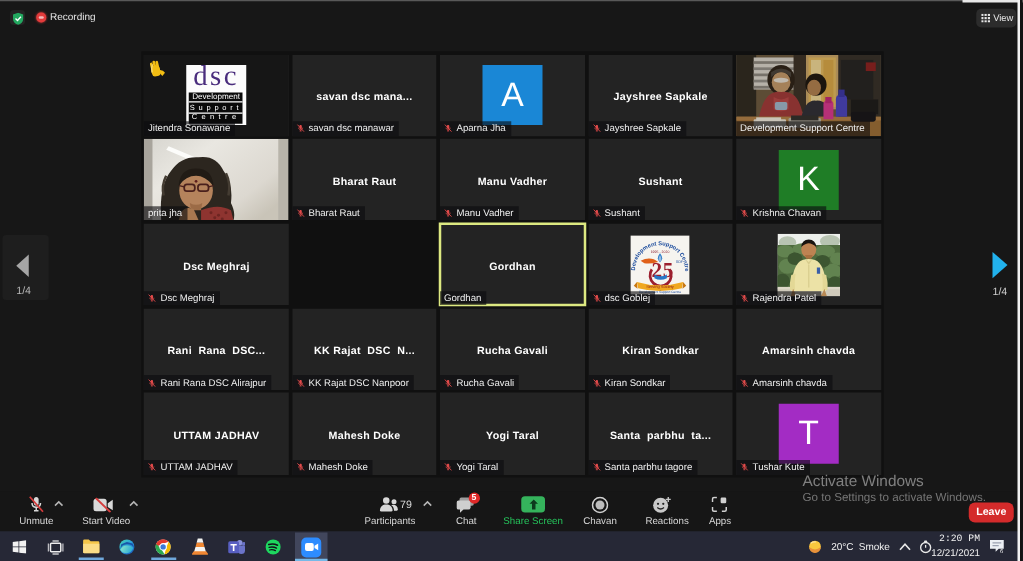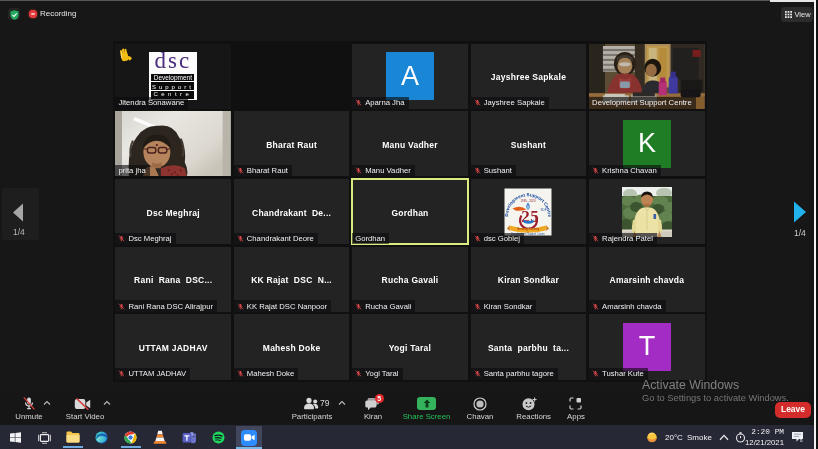--- a/index.html
+++ b/index.html
@@ -42,20 +42,34 @@
    <rect x="6.6" y="1.8" width="2.1" height="9" rx="1.05"></rect>
    <rect x="1.9" y="5.2" width="7.0" height="8.6" rx="2.8"></rect>
    <path d="M8.2 9.4 q3.2 0.4 4.0 3.2 l-2.6 2.0 q-1.5 -2.2 -1.9 -3.6Z"></path>
   </g>
   <path d="M2.9 4.4 q-1.0 3.2 -0.2 6.6" stroke="#fbe28a" stroke-width="0.9" fill="none"></path>
 </svg>
 <div class="tag">
         <span>Jitendra Sonawane</span>
       </div>
     </div>
+<div class="tile" style="left:233.8px;top:43.5px;">
+      <div class="cname">savan dsc mana...</div>
+      <div class="tag">
+        <svg width="7" height="7" viewBox="0 0 12 12">
+          <g fill="none" stroke="#e04a4a" stroke-width="1.1">
+            <path d="M6 1.6c-.95 0-1.6.65-1.6 1.6v2.4c0 .95.65 1.6 1.6 1.6s1.6-.65 1.6-1.6V3.2C7.6 2.25 6.95 1.6 6 1.6z" fill="#e04a4a" stroke="none"></path>
+            <path d="M3.2 5.4c0 1.6 1.2 2.8 2.8 2.8s2.8-1.2 2.8-2.8"></path>
+            <path d="M6 8.2v1.6M4.6 9.9h2.8"></path>
+          </g>
+          <path d="M1.6 1.2 10.6 10.8" stroke="#e04a4a" stroke-width="1.3"></path>
+        </svg>
+        <span>savan dsc manawar</span>
+      </div>
+    </div>
 <div class="tile" style="left:352.2px;top:43.5px;">
       <div class="avatar" style="background:#1a87d6;">A</div>
       <div class="tag">
         <svg width="7" height="7" viewBox="0 0 12 12">
           <g fill="none" stroke="#e04a4a" stroke-width="1.1">
             <path d="M6 1.6c-.95 0-1.6.65-1.6 1.6v2.4c0 .95.65 1.6 1.6 1.6s1.6-.65 1.6-1.6V3.2C7.6 2.25 6.95 1.6 6 1.6z" fill="#e04a4a" stroke="none"></path>
             <path d="M3.2 5.4c0 1.6 1.2 2.8 2.8 2.8s2.8-1.2 2.8-2.8"></path>
             <path d="M6 8.2v1.6M4.6 9.9h2.8"></path>
           </g>
           <path d="M1.6 1.2 10.6 10.8" stroke="#e04a4a" stroke-width="1.3"></path>
@@ -225,34 +239,20 @@
           <g fill="none" stroke="#e04a4a" stroke-width="1.1">
             <path d="M6 1.6c-.95 0-1.6.65-1.6 1.6v2.4c0 .95.65 1.6 1.6 1.6s1.6-.65 1.6-1.6V3.2C7.6 2.25 6.95 1.6 6 1.6z" fill="#e04a4a" stroke="none"></path>
             <path d="M3.2 5.4c0 1.6 1.2 2.8 2.8 2.8s2.8-1.2 2.8-2.8"></path>
             <path d="M6 8.2v1.6M4.6 9.9h2.8"></path>
           </g>
           <path d="M1.6 1.2 10.6 10.8" stroke="#e04a4a" stroke-width="1.3"></path>
         </svg>
         <span>Dsc Meghraj</span>
       </div>
     </div>
-<div class="tile" style="left:233.8px;top:179.0px;">
-      <div class="cname">Chandrakant&nbsp; De...</div>
-      <div class="tag">
-        <svg width="7" height="7" viewBox="0 0 12 12">
-          <g fill="none" stroke="#e04a4a" stroke-width="1.1">
-            <path d="M6 1.6c-.95 0-1.6.65-1.6 1.6v2.4c0 .95.65 1.6 1.6 1.6s1.6-.65 1.6-1.6V3.2C7.6 2.25 6.95 1.6 6 1.6z" fill="#e04a4a" stroke="none"></path>
-            <path d="M3.2 5.4c0 1.6 1.2 2.8 2.8 2.8s2.8-1.2 2.8-2.8"></path>
-            <path d="M6 8.2v1.6M4.6 9.9h2.8"></path>
-          </g>
-          <path d="M1.6 1.2 10.6 10.8" stroke="#e04a4a" stroke-width="1.3"></path>
-        </svg>
-        <span>Chandrakant Deore</span>
-      </div>
-    </div>
 <div class="tile" style="left:352.2px;top:179.0px;outline:2.2px solid #dde981;outline-offset:-1px;">
       <div class="cname">Gordhan</div>
       <div class="tag">
         <span>Gordhan</span>
       </div>
     </div>
 <div class="tile" style="left:470.7px;top:179.0px;">
 <div style="position:absolute;left:50%;top:50%;transform:translate(-50%,-50%);width:47px;height:47px;background:#f6f4ef;"></div>
 <svg style="position:absolute;left:50%;top:50%;transform:translate(-50%,-50%)" width="47" height="47" viewBox="0 0 47 47">
  <defs>
@@ -553,21 +553,21 @@
 <div style="position:absolute;left:283px;top:412px;width:58px;text-align:center;font-size:7.8px;color:#d6d6d6;">Participants</div>
 <svg style="position:absolute;left:338px;top:400px" width="8" height="6" viewBox="0 0 8 6">
       <path d="M1 4.5 L4 1.5 L7 4.5" stroke="#b5b5b5" stroke-width="1.2" fill="none"></path>
     </svg>
 
 <svg style="position:absolute;left:365px;top:396.5px" width="16" height="14" viewBox="0 0 16 14">
  <path d="M4 1 h8.6 q1.4 0 1.4 1.4 v3.8 q0 1.4 -1.4 1.4 h-1.2 v2 l-2.2-2 h-5.2 q-1.4 0-1.4-1.4 v-3.8 q0-1.4 1.4-1.4z" fill="#9e9e9e"></path>
  <path d="M1.8 3.4 h8 q1.5 0 1.5 1.5 v4.2 q0 1.5 -1.5 1.5 h-4 l-2.8 2.6 v-2.6 h-1.2 q-1.5 0-1.5-1.5 v-4.2 q0-1.5 1.5-1.5z" fill="#cfcfcf"></path>
 </svg>
 <div style="position:absolute;left:374.5px;top:393.5px;width:9.5px;height:9.5px;border-radius:50%;background:#e02828;color:#fff;font-size:7px;font-weight:bold;text-align:center;line-height:9.5px;">5</div>
-<div style="position:absolute;left:352px;top:412px;width:42px;text-align:center;font-size:7.8px;color:#d6d6d6;">Kiran</div>
+<div style="position:absolute;left:352px;top:412px;width:42px;text-align:center;font-size:7.8px;color:#d6d6d6;">Chat</div>
 
 <div style="position:absolute;left:417px;top:396.5px;width:19px;height:13.5px;border-radius:3px;background:#35b35c;"></div>
 <svg style="position:absolute;left:422.5px;top:398.5px" width="8" height="9" viewBox="0 0 8 9">
  <path d="M4 0.5 L7.4 4 H5.4 V8.5 H2.6 V4 H0.6 Z" fill="#0d3a1d"></path>
 </svg>
 <div style="position:absolute;left:398px;top:412px;width:57px;text-align:center;font-size:7.8px;color:#25c15a;">Share Screen</div>
 
 <svg style="position:absolute;left:473px;top:397px" width="14" height="14" viewBox="0 0 14 14">
  <circle cx="7" cy="7" r="6" fill="none" stroke="#d0d0d0" stroke-width="1.2"></circle>
  <circle cx="7" cy="7" r="3.6" fill="#bdbdbd"></circle>

